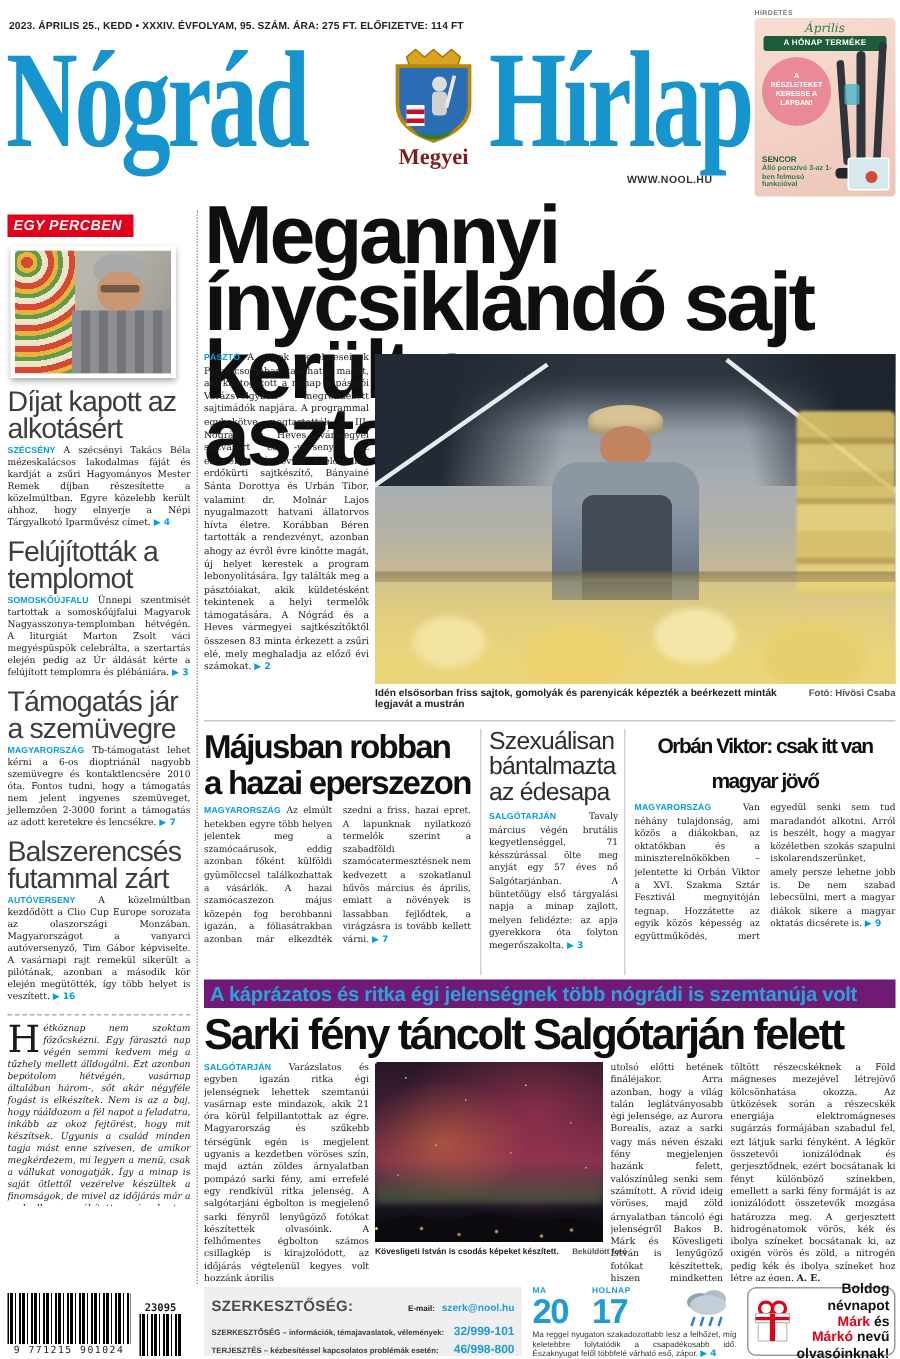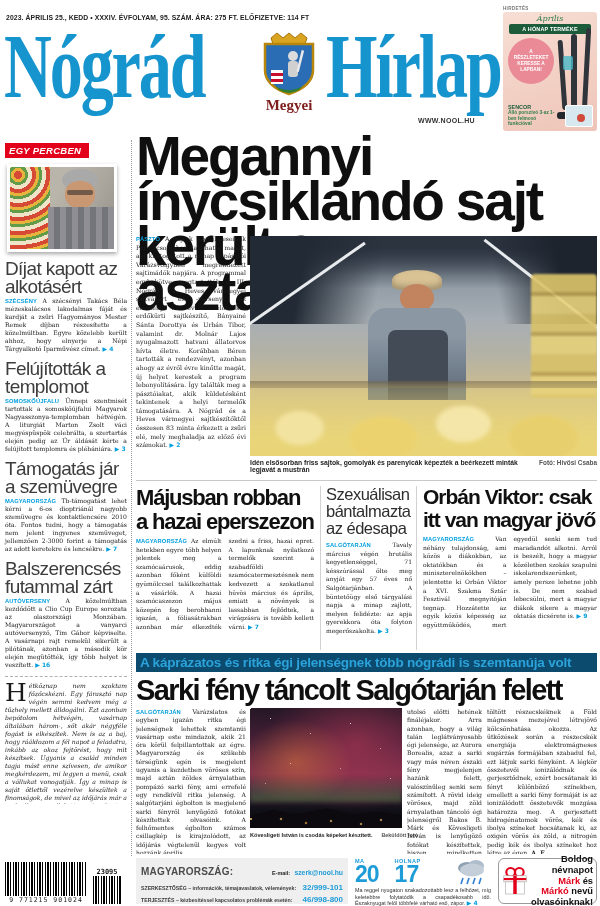--- a/index.html
+++ b/index.html
@@ -110,24 +110,24 @@
   .art-eper{position:absolute;left:0;top:0;width:178px;height:164px;}
   .h-eper{font-size:22px;line-height:23.5px;letter-spacing:-1.2px;color:#101010;font-weight:bold;}
   .cols2{column-count:2;column-gap:7px;overflow:hidden;}
   .art-eper .cols2{height:108px;}
   .mid p{margin:0;font-size:6px;line-height:8.6px;}
   .vline{position:absolute;top:0;height:164px;border-left:1px solid #d2d2d2;}
   .vl1{left:184px;} .vl2{left:280px;}
   .art-szex{position:absolute;left:190px;top:0;width:86px;height:164px;overflow:hidden;}
   .h-szex{font-size:16.5px;line-height:17px;letter-spacing:-.5px;color:#2e2e2e;font-weight:400;}
   .art-orban{position:absolute;left:287px;top:0;width:174px;height:164px;}
-  .h-orban{font-size:21px;line-height:22.5px;letter-spacing:-1px;color:#101010;font-weight:bold;}
+  .h-orban{font-size:14px;line-height:22.5px;letter-spacing:-1px;color:#101010;font-weight:bold;text-align:center;}
   .art-orban .cols2{height:112px;}
   
-  .blue-banner{position:absolute;left:0;top:517px;width:100%;height:19px;background:#0c4a6e;color:#2ba3da;
+  .blue-banner{position:absolute;left:0;top:517px;width:100%;height:19px;background:#701a75;color:#2ba3da;
       font-size:13.5px;line-height:19px;font-weight:bold;letter-spacing:-.2px;padding-left:4px;box-sizing:border-box;}
   .h-aurora{position:absolute;left:0;top:539px;width:100%;margin:0;font-size:29px;line-height:31px;
       letter-spacing:-1.6px;color:#0f0f0f;font-weight:bold;}
   .aurora-row{position:absolute;left:0;top:572px;width:100%;height:146px;}
   .aurora-row p{margin:0;font-size:6.1px;line-height:8.3px;}
   .a-col1{position:absolute;left:0;top:0;width:110px;height:146px;overflow:hidden;}
   .a-col3{position:absolute;left:271px;top:0;width:75px;height:146px;overflow:hidden;}
   .a-col4{position:absolute;left:351px;top:0;width:110px;height:146px;overflow:hidden;}
   .aurora-photo{position:absolute;left:114px;top:0;width:152px;height:120px;overflow:hidden;
       background:radial-gradient(80px 60px at 30% 45%,rgba(220,120,60,.5),rgba(0,0,0,0) 70%),
@@ -328,21 +328,21 @@
         <p class="body-text"><span>utolsó előtti hetének fináléjakor. Arra azonban, hogy a világ talán leglátványosabb égi jelensége, az Aurora Borealis, azaz a sarki vagy más néven északi fény megjelenjen hazánk felett, valószínűleg senki sem számított. A rövid ideig vöröses, majd zöld árnyalatban táncoló égi jelenségről Bakos B. Márk és Kövesligeti István is lenyűgöző fotókat készítettek, hiszen mindketten szerencsés pillanatban, a ritka jelenség idején Salgó várában voltak, ahonnan páratlan volt a látvány. A szakemberek szerint a sarki fényt a Napból érkező</span></p>
       </div>
       <div class="a-col4">
         <p class="body-text"><span>töltött részecskéknek a Föld mágneses mezejével létrejövő kölcsönhatása okozza. Az ütközések során a részecskék energiája elektromágneses sugárzás formájában szabadul fel, ezt látjuk sarki fényként. A légkör összetevői ionizálódnak és gerjesztődnek, ezért bocsátanak ki fényt különböző színekben, emellett a sarki fény formáját is az ionizálódott összetevők mozgása határozza meg. A gerjesztett hidrogénatomok vörös, kék és ibolya színeket bocsátanak ki, az oxigén vörös és zöld, a nitrogén pedig kék és ibolya színeket hoz létre az égen.</span> <span class="sig">A. E.</span></p>
       </div>
     </div>
 
     <div class="footer">
       <div class="szerk">
         <div class="szerk-top">
-          <span class="szerk-title">MAGYARORSZÁG:</span>
+          <span class="szerk-title">SZERKESZTŐSÉG:</span>
           <span><span class="email-lbl">E-mail:</span> <span class="email-addr">szerk@nool.hu</span></span>
         </div>
         <div class="szerk-line">
           <span class="szerk-lbl">SZERKESZTŐSÉG – információk, témajavaslatok, vélemények:</span>
           <span class="szerk-phone">32/999-101</span>
         </div>
         <div class="szerk-line">
           <span class="szerk-lbl">TERJESZTÉS – kézbesítéssel kapcsolatos problémák esetén:</span>
           <span class="szerk-phone">46/998-800</span>
         </div>

